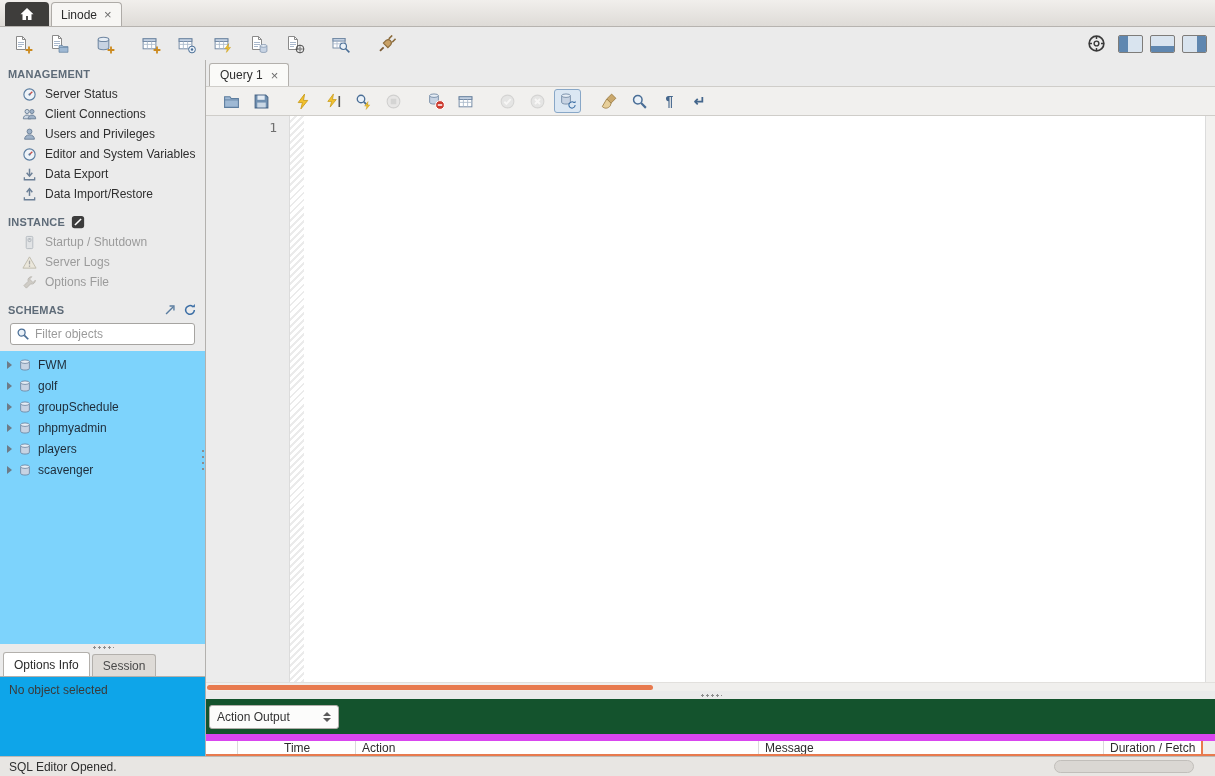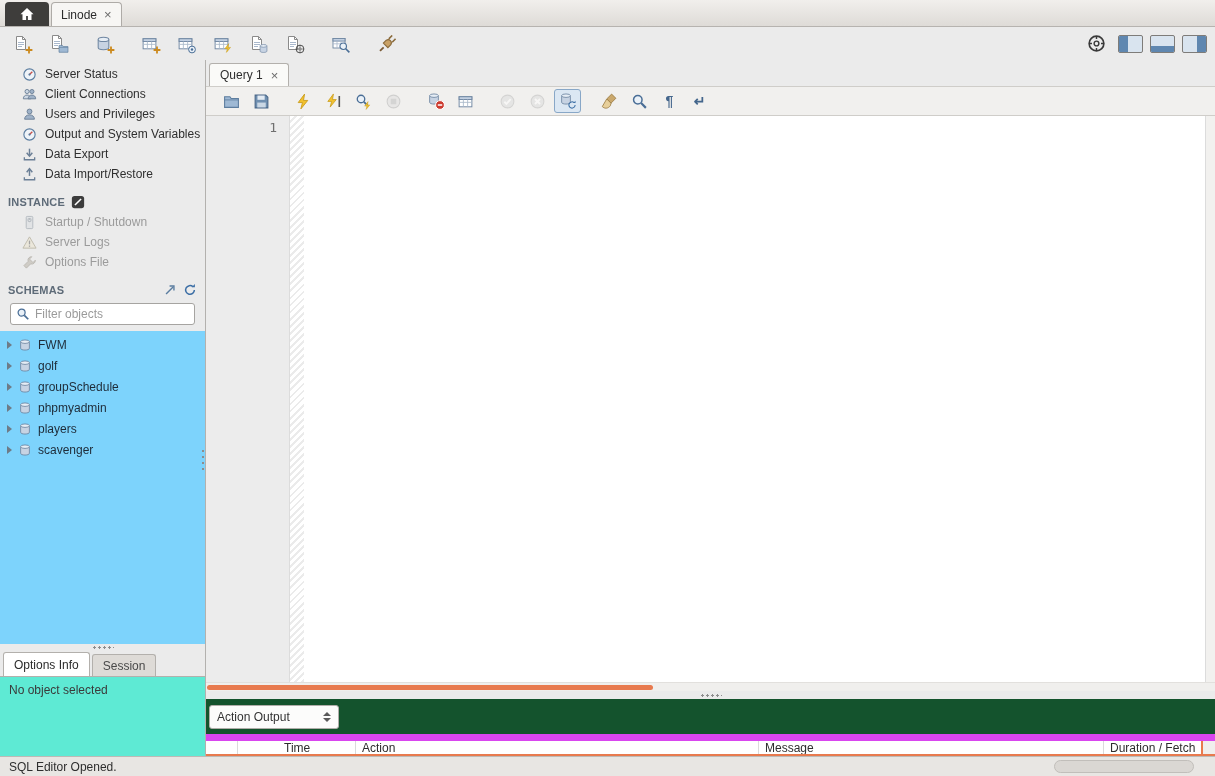--- a/index.html
+++ b/index.html
@@ -51,21 +51,21 @@
   .filter-box input::placeholder{color:#9a9a9a}
   .schema-list{flex:1;min-height:0;background:#7dd3fc;padding-top:3px;overflow:hidden}
   .schema-row{display:flex;align-items:center;gap:6px;height:21px;padding-left:7px;color:#1e2b38;cursor:default}
   .tri{width:0;height:0;border-left:5px solid #6e7b87;border-top:4px solid transparent;border-bottom:4px solid transparent;flex:none}
   .hgrip{height:6px;display:flex;align-items:center;justify-content:center;background:#ebebeb}
   .dots-h{width:22px;height:3px;background-image:radial-gradient(circle,#8d8d8d 1px,transparent 1.3px);background-size:5px 3px}
   .side-tabs{display:flex;align-items:flex-end;height:26px;padding-left:3px;gap:2px}
   .side-tab{height:22px;display:flex;align-items:center;padding:0 10px;border:1px solid #b3b0ac;border-bottom:none;
             border-radius:3px 3px 0 0;background:#dedbd7;color:#4a4a4a;cursor:default}
   .side-tab.active{background:#fff;height:24px;color:#2c2c2c}
-  .objinfo{height:80px;background:#5eead4;border-top:1px solid #b3b0ac;padding:6px 9px;color:#3a3a3a}
+  .objinfo{height:80px;background:#0ea5e9;border-top:1px solid #b3b0ac;padding:6px 9px;color:#3a3a3a}
   .vgrip{position:absolute;left:201px;top:388px;width:4px;height:24px;
          background-image:radial-gradient(circle,#8d8d8d 1px,transparent 1.3px);background-size:4px 6px}
 
   
   .main{flex:1;min-width:0;display:flex;flex-direction:column}
   .qtab-bar{height:26px;display:flex;align-items:flex-end;padding-left:3px}
   .qtab{height:23px;background:#fafaf8;border:1px solid #b3b0ac;border-bottom:none;border-radius:3px 3px 0 0;
         display:flex;align-items:center;gap:8px;padding:0 10px;color:#2e2e2e}
   .ed-toolbar{height:30px;background:#f1f0ee;border-top:1px solid #cfcdc9;border-bottom:1px solid #cfcdc9;
               display:flex;align-items:center;gap:3px;padding:0 12px}
@@ -315,20 +315,23 @@
         </span>
       <span class="panel-toggle">
           <i class="seg seg-right"></i>
         </span>
     </div>
   </div>
 
   <div class="content">
 
     <div class="sidebar">
+      <div class="sec-header">
+        <span>MANAGEMENT</span>
+      </div>
       <div class="side-item">
         <svg class="si">
             <use href="#s-gauge"></use>
           </svg>
         <span>Server Status</span>
       </div>
       <div class="side-item">
         <svg class="si">
             <use href="#s-people"></use>
           </svg>
@@ -337,21 +340,21 @@
       <div class="side-item">
         <svg class="si">
             <use href="#s-person"></use>
           </svg>
         <span>Users and Privileges</span>
       </div>
       <div class="side-item">
         <svg class="si">
             <use href="#s-gauge"></use>
           </svg>
-        <span>Output and System Variables</span>
+        <span>Editor and System Variables</span>
       </div>
       <div class="side-item">
         <svg class="si">
             <use href="#s-export"></use>
           </svg>
         <span>Data Export</span>
       </div>
       <div class="side-item">
         <svg class="si">
             <use href="#s-import"></use>

